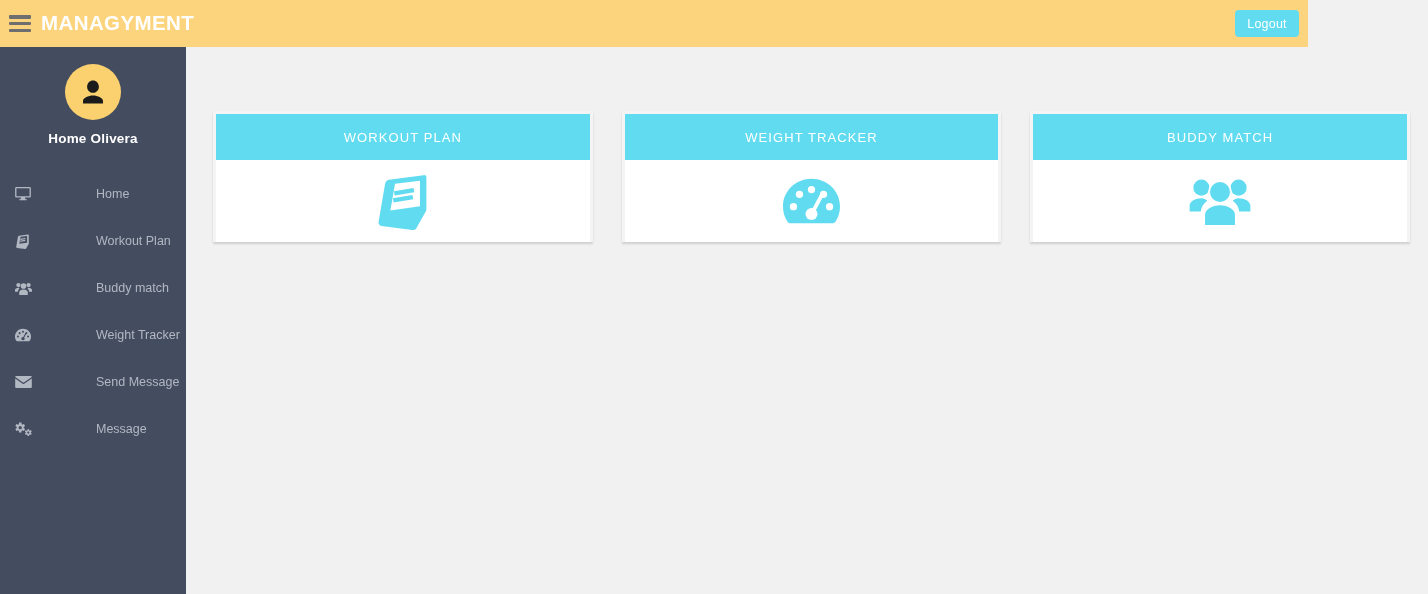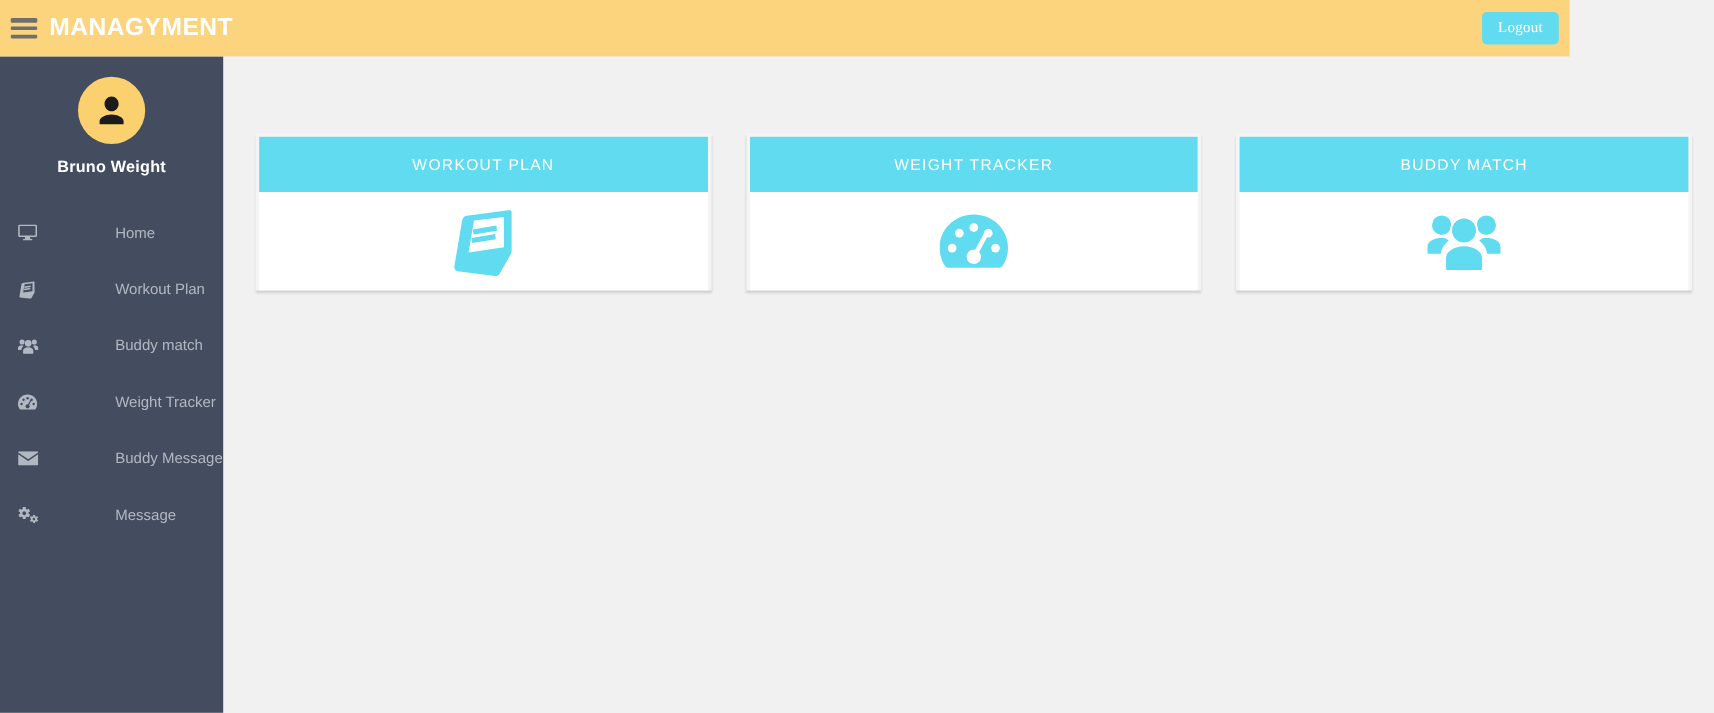--- a/index.html
+++ b/index.html
@@ -55,21 +55,21 @@
     right: 9px;
     top: 10px;
     height: 27px;
     min-width: 64px;
     padding: 0 12px;
     background: #60dbef;
     color: #ffffff;
     border: none;
     border-radius: 4px;
     font-size: 12.5px;
-    font-family: Liberation Serif, serif;
+    font-family: Liberation Sans, sans-serif;
     cursor: pointer;
     letter-spacing: 0.2px;
   }
 
   
   .sidebar {
     position: absolute;
     top: 47px;
     left: 0;
     width: 186px;
@@ -188,21 +188,21 @@
   <div class="avatar-wrap">
     <div class="avatar">
       <span>
         <svg width="30" height="30" viewBox="0 0 24 24">
           <path fill="#1b1b1b" d="M12 12.6c2.6 0 4.7-2.2 4.7-4.9S14.6 2.8 12 2.8 7.3 5 7.3 7.7s2.1 4.9 4.7 4.9zm0 2.2c-3.6 0-8 1.9-8 4.4v2h16v-2c0-2.5-4.4-4.4-8-4.4z"></path>
         </svg>
       </span>
     </div>
   </div>
 
-  <div class="user-name">Bruno Weight</div>
+  <div class="user-name">Home Olivera</div>
 
   <div class="nav">
 
     <a class="nav-item">
       <span class="nav-icon">
         <svg width="16" height="14" viewBox="0 0 18 16">
           <path fill="#b2b8c2" d="M16.5 0h-15C0.7 0 0 0.7 0 1.5v9C0 11.3 0.7 12 1.5 12h5.2l-0.4 2H5c-0.3 0-0.5 0.2-0.5 0.5S4.7 15 5 15h8c0.3 0 0.5-0.2 0.5-0.5S13.3 14 13 14h-1.3l-0.4-2h5.2c0.8 0 1.5-0.7 1.5-1.5v-9C18 0.7 17.3 0 16.5 0zM16.5 10.2c0 0.2-0.1 0.3-0.3 0.3H1.8c-0.2 0-0.3-0.1-0.3-0.3V1.8c0-0.2 0.1-0.3 0.3-0.3h14.4c0.2 0 0.3 0.1 0.3 0.3V10.2z"></path>
         </svg>
       </span>
       <span class="nav-label">Home</span>
@@ -247,21 +247,21 @@
       <span class="nav-label">Weight Tracker</span>
     </a>
 
     <a class="nav-item">
       <span class="nav-icon">
         <svg width="17" height="12" viewBox="0 0 18 13">
           <path fill="#b2b8c2" d="M1 0h16c0.6 0 1 0.4 1 1v0.2L9 7.3 0 1.2V1C0 0.4 0.4 0 1 0z"></path>
           <path fill="#b2b8c2" d="M0 2.8v9.2c0 0.6 0.4 1 1 1h16c0.6 0 1-0.4 1-1V2.8L9.4 8.6c-0.3 0.2-0.6 0.2-0.9 0L0 2.8z"></path>
         </svg>
       </span>
-      <span class="nav-label">Buddy Message</span>
+      <span class="nav-label">Send Message</span>
     </a>
 
     <a class="nav-item">
       <span class="nav-icon">
         <svg width="17" height="15" viewBox="0 0 18 16">
           <path fill="#b2b8c2" d="M10.4 7.2l-1.2-0.7c0.1-0.4 0.1-0.8 0-1.2l1.2-0.7c0.2-0.1 0.3-0.3 0.2-0.5l-1-1.7c-0.1-0.2-0.3-0.3-0.5-0.2L7.9 2.9C7.6 2.6 7.3 2.4 6.9 2.3V0.9C6.9 0.7 6.7 0.5 6.5 0.5h-2C4.3 0.5 4.1 0.7 4.1 0.9v1.4C3.7 2.4 3.4 2.6 3.1 2.9L1.9 2.2C1.7 2.1 1.5 2.2 1.4 2.4l-1 1.7C0.3 4.3 0.4 4.5 0.6 4.6l1.2 0.7c-0.1 0.4-0.1 0.8 0 1.2L0.6 7.2C0.4 7.3 0.3 7.5 0.4 7.7l1 1.7c0.1 0.2 0.3 0.3 0.5 0.2l1.2-0.7c0.3 0.3 0.6 0.5 1 0.6v1.4c0 0.2 0.2 0.4 0.4 0.4h2c0.2 0 0.4-0.2 0.4-0.4V9.5c0.4-0.1 0.7-0.3 1-0.6l1.2 0.7c0.2 0.1 0.4 0 0.5-0.2l1-1.7C10.7 7.5 10.6 7.3 10.4 7.2zM5.5 7.8C4.6 7.8 3.8 7 3.8 6S4.6 4.2 5.5 4.2 7.2 5 7.2 6 6.4 7.8 5.5 7.8z"></path>
           <path fill="#b2b8c2" d="M17.6 12.1l-0.8-0.5c0.1-0.3 0.1-0.5 0-0.8l0.8-0.5c0.1-0.1 0.2-0.2 0.1-0.4l-0.7-1.1c-0.1-0.1-0.2-0.2-0.4-0.1l-0.8 0.5c-0.2-0.2-0.4-0.3-0.7-0.4V7.9c0-0.2-0.1-0.3-0.3-0.3h-1.3c-0.2 0-0.3 0.1-0.3 0.3v0.9c-0.3 0.1-0.5 0.2-0.7 0.4l-0.8-0.5c-0.1-0.1-0.3 0-0.4 0.1l-0.7 1.1c-0.1 0.1 0 0.3 0.1 0.4l0.8 0.5c-0.1 0.3-0.1 0.5 0 0.8l-0.8 0.5c-0.1 0.1-0.2 0.2-0.1 0.4l0.7 1.1c0.1 0.1 0.2 0.2 0.4 0.1l0.8-0.5c0.2 0.2 0.4 0.3 0.7 0.4v0.9c0 0.2 0.1 0.3 0.3 0.3h1.3c0.2 0 0.3-0.1 0.3-0.3v-0.9c0.3-0.1 0.5-0.2 0.7-0.4l0.8 0.5c0.1 0.1 0.3 0 0.4-0.1l0.7-1.1C17.8 12.3 17.7 12.2 17.6 12.1zM14.1 12.4c-0.6 0-1.1-0.5-1.1-1.2s0.5-1.2 1.1-1.2 1.1 0.5 1.1 1.2S14.7 12.4 14.1 12.4z"></path>
         </svg>
       </span>
       <span class="nav-label">Message</span>

